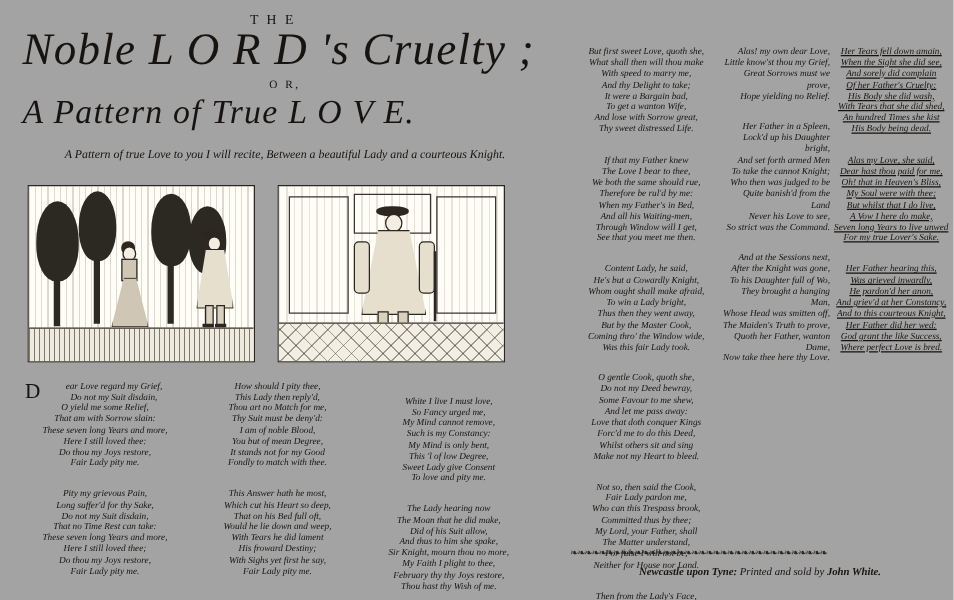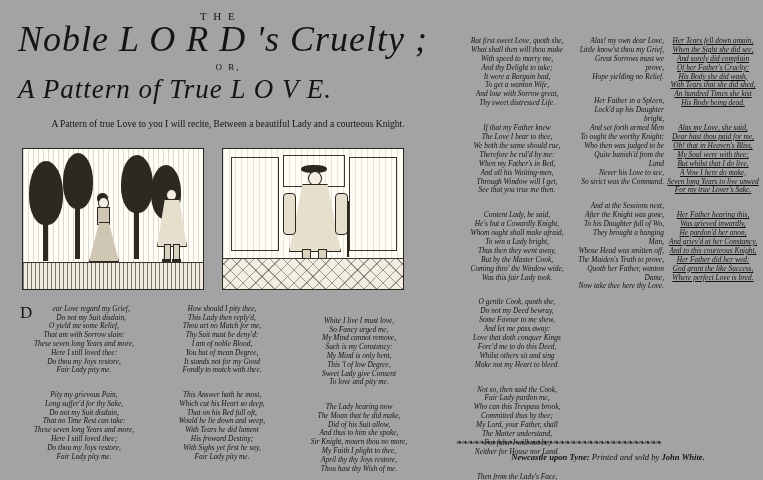--- a/index.html
+++ b/index.html
@@ -58,20 +58,21 @@
     font-style: italic;
     letter-spacing: 1px;
     white-space: nowrap;
   }
   .subtitle {
     position: absolute;
     left: 18px; top: 118px;
     width: 420px;
     text-align: center;
     font-size: 9.5px;
+    font-style: italic;
     line-height: 12px;
   }
 
   
   .cut {
     position: absolute;
     border: 1px solid #2a2622;
     background: #fffdf6;
     overflow: hidden;
   }
@@ -313,21 +314,21 @@
 My Mind is only bent,
 This 'l of low Degree,
 Sweet Lady give Consent
 To love and pity me.</div>
       <div class="stanza">The Lady hearing now
 The Moan that he did make,
 Did of his Suit allow,
 And thus to him she spake,
 Sir Knight, mourn thou no more,
 My Faith I plight to thee,
-April thy thy Joys restore,
+February thy thy Joys restore,
 Thou hast thy Wish of me.</div>
     </div>
   </div>
 
   <div class="divider-v"></div>
 
   <div class="rcol" id="rcol-1">
     <div class="stanza">But first sweet Love, quoth she,
 What shall then will thou make
 With speed to marry me,
@@ -336,21 +337,21 @@
 To get a wanton Wife,
 And lose with Sorrow great,
 Thy sweet distressed Life.</div>
     <div class="stanza">If that my Father knew
 The Love I bear to thee,
 We both the same should rue,
 Therefore be rul'd by me:
 When my Father's in Bed,
 And all his Waiting-men,
 Through Window will I get,
-See that you true me then.</div>
+See that you meet me then.</div>
     <div class="stanza">Content Lady, he said,
 He's but a Cowardly Knight,
 Whom ought shall make afraid,
 To win a Lady bright,
 Thus then they went away,
 But by the Master Cook,
 Coming thro' the Window wide,
 Was this fair Lady took.</div>
     <div class="stanza">O gentle Cook, quoth she,
 Do not my Deed bewray,
@@ -375,21 +376,21 @@
   </div>
 
   <div class="rcol" id="rcol-2">
     <div class="stanza">Alas! my own dear Love,
 Little know'st thou my Grief,
 Great Sorrows must we prove,
 Hope yielding no Relief.</div>
     <div class="stanza">Her Father in a Spleen,
 Lock'd up his Daughter bright,
 And set forth armed Men
-To ought the worthy Knight;
+To take the cannot Knight;
 Who then was judged to be
 Quite banish'd from the Land
 Never his Love to see,
 So strict was the Command.</div>
     <div class="stanza">And at the Sessions next,
 After the Knight was gone,
 To his Daughter full of Wo,
 They brought a hanging Man,
 Whose Head was smitten off,
 The Maiden's Truth to prove,

